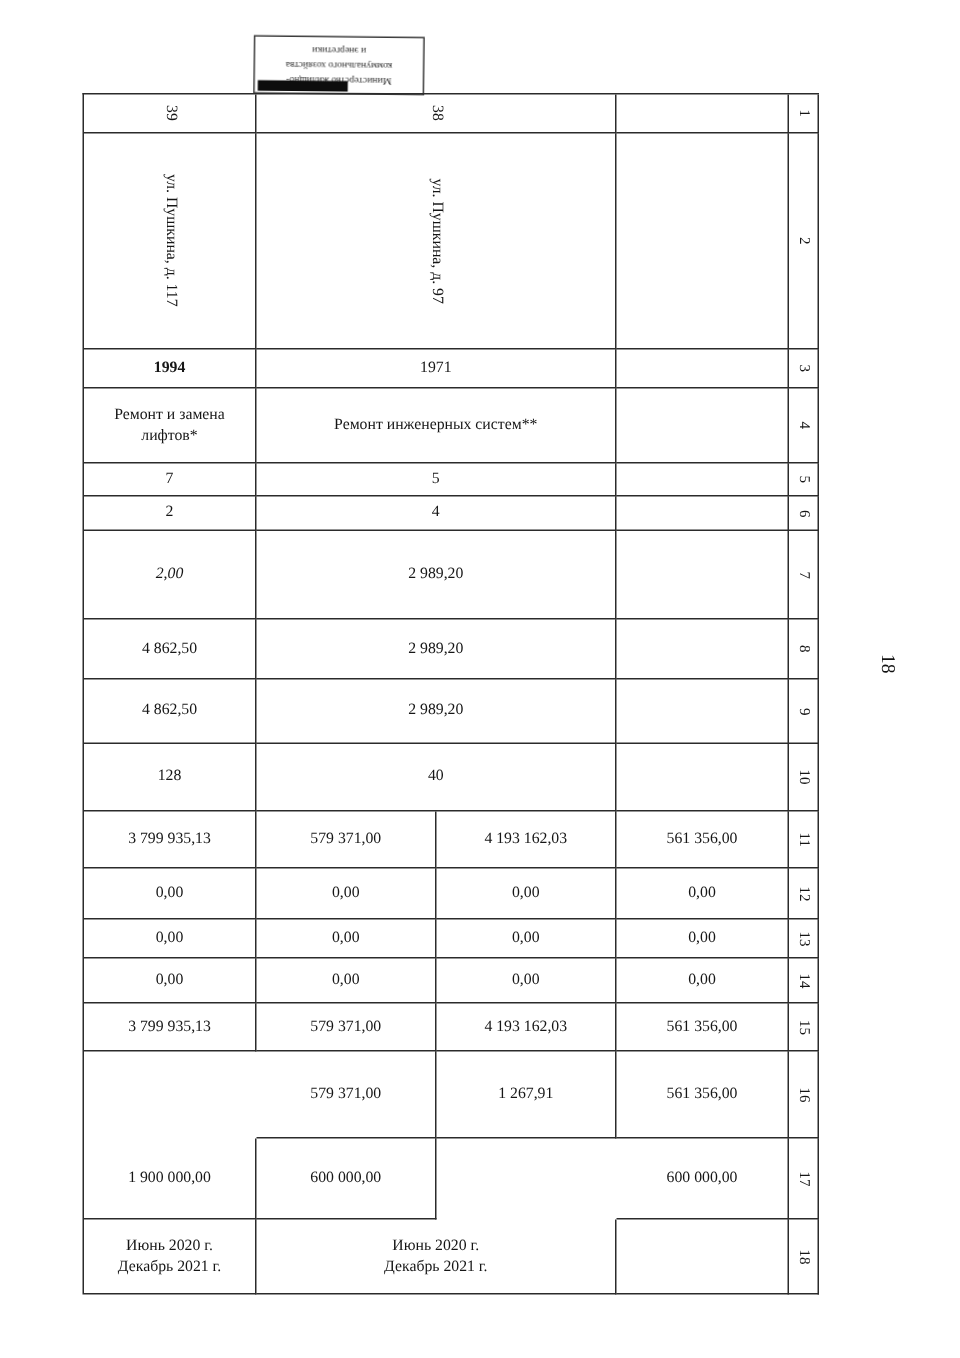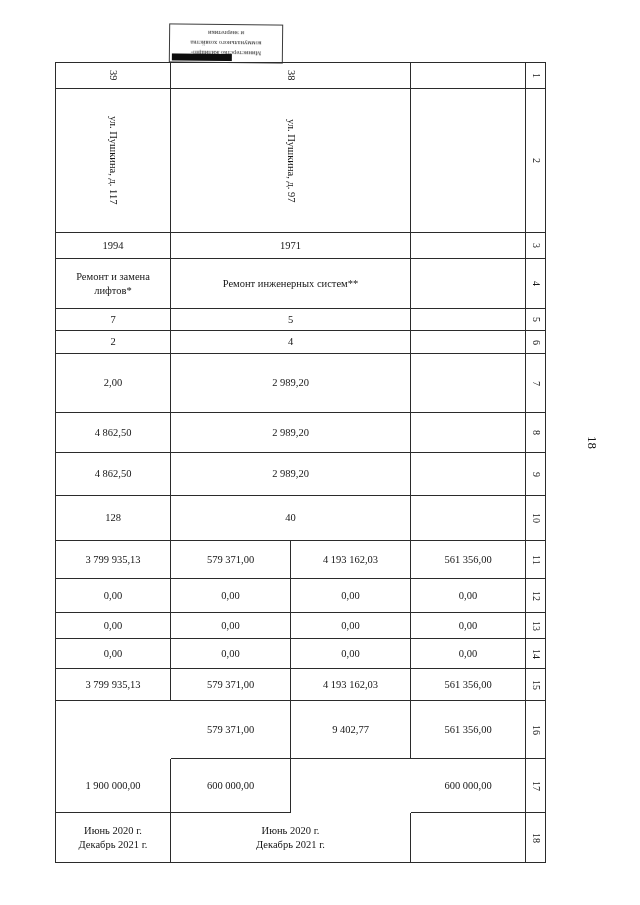--- a/index.html
+++ b/index.html
@@ -73,21 +73,21 @@
       </div>
       <div class="cell" style="grid-area: 2 / 2 / auto / span 2;">
         <span class="v">ул. Пушкина, д. 97</span>
       </div>
       <div class="cell" style="grid-area: 2 / 4;">
         <span class="v"></span>
       </div>
       <div class="cell numcol" style="grid-area: 2 / 5;">
         <span class="v">2</span>
       </div>
-      <div class="cell" style="grid-area: 3 / 1;">
+      <div class="cell" style="grid-area: 3 / 1; font-weight: bold;">
         <span class="h">1994</span>
       </div>
       <div class="cell" style="grid-area: 3 / 2 / auto / span 2; font-family: Liberation Serif, serif;">
         <span class="h">1971</span>
       </div>
       <div class="cell" style="grid-area: 3 / 4;">
         <span class="h"></span>
       </div>
       <div class="cell numcol" style="grid-area: 3 / 5;">
         <span class="v">3</span>
@@ -122,21 +122,21 @@
       </div>
       <div class="cell" style="grid-area: 6 / 2 / auto / span 2;">
         <span class="h">4</span>
       </div>
       <div class="cell" style="grid-area: 6 / 4;">
         <span class="h"></span>
       </div>
       <div class="cell numcol" style="grid-area: 6 / 5;">
         <span class="v">6</span>
       </div>
-      <div class="cell" style="grid-area: 7 / 1;">
+      <div class="cell" style="grid-area: 7 / 1; font-style: italic;">
         <span class="h">2,00</span>
       </div>
       <div class="cell" style="grid-area: 7 / 2 / auto / span 2;">
         <span class="h">2 989,20</span>
       </div>
       <div class="cell" style="grid-area: 7 / 4;">
         <span class="h"></span>
       </div>
       <div class="cell numcol" style="grid-area: 7 / 5;">
         <span class="v">7</span>
@@ -249,21 +249,21 @@
       <div class="cell" style="grid-area: 15 / 4;">
         <span class="h">561 356,00</span>
       </div>
       <div class="cell numcol" style="grid-area: 15 / 5;">
         <span class="v">15</span>
       </div>
       <div class="cell" style="grid-area: 16 / 2;">
         <span class="h">579 371,00</span>
       </div>
       <div class="cell" style="grid-area: 16 / 3;">
-        <span class="h">9 402,77</span>
+        <span class="h">1 267,91</span>
       </div>
       <div class="cell" style="grid-area: 16 / 4;">
         <span class="h">561 356,00</span>
       </div>
       <div class="cell numcol" style="grid-area: 16 / 5;">
         <span class="v">16</span>
       </div>
       <div class="cell" style="grid-area: 17 / 1;">
         <span class="h">1 900 000,00</span>
       </div>

